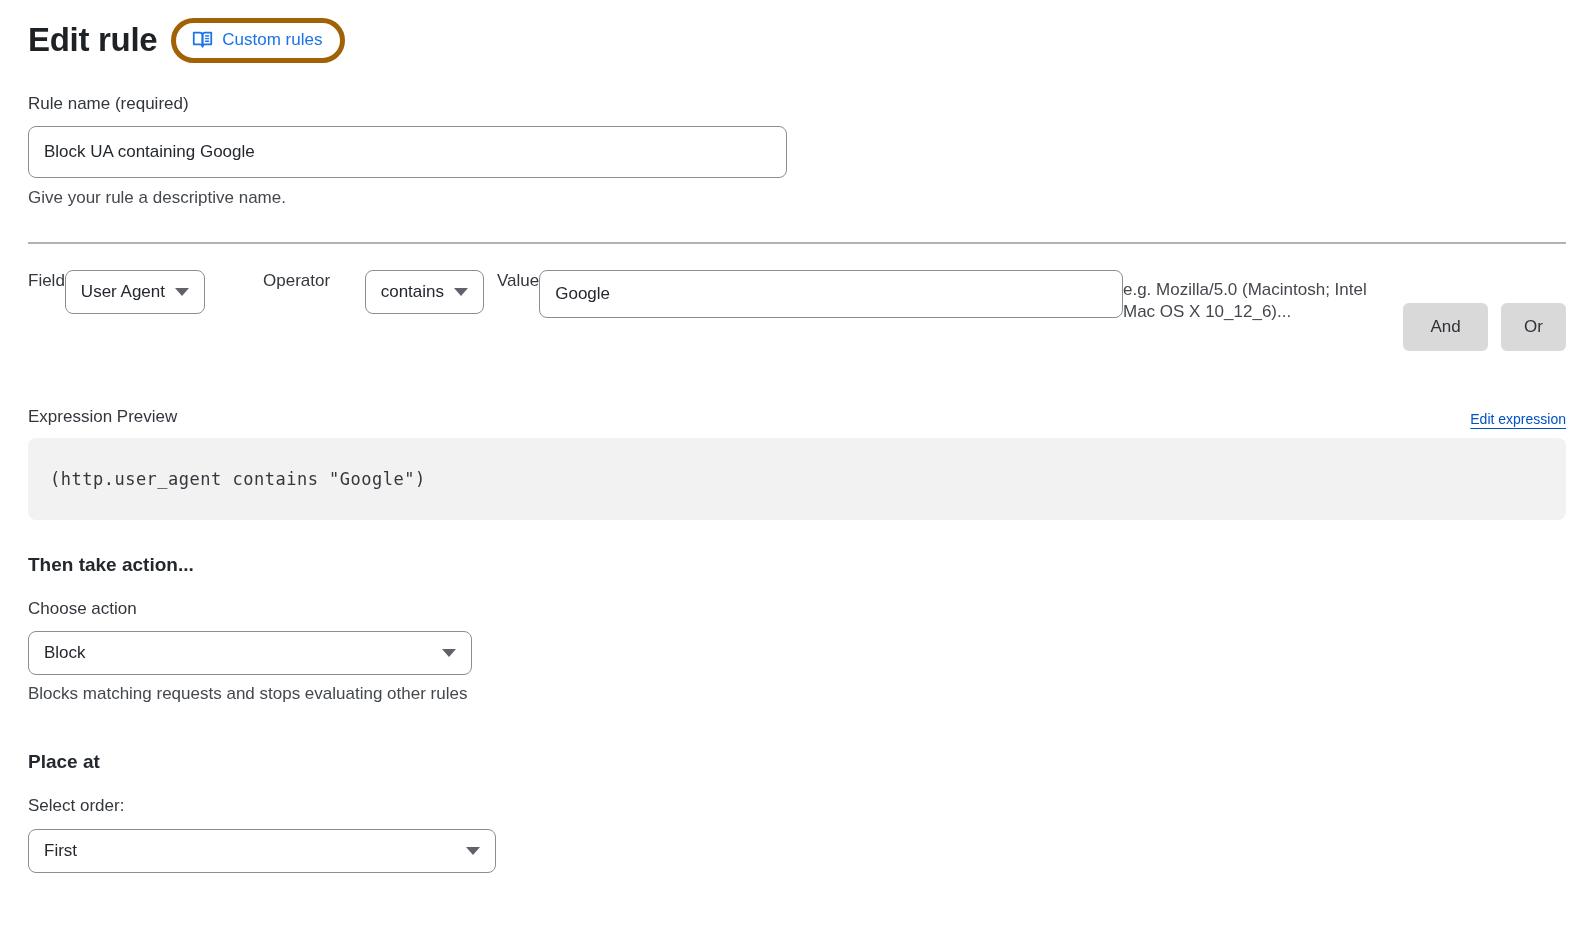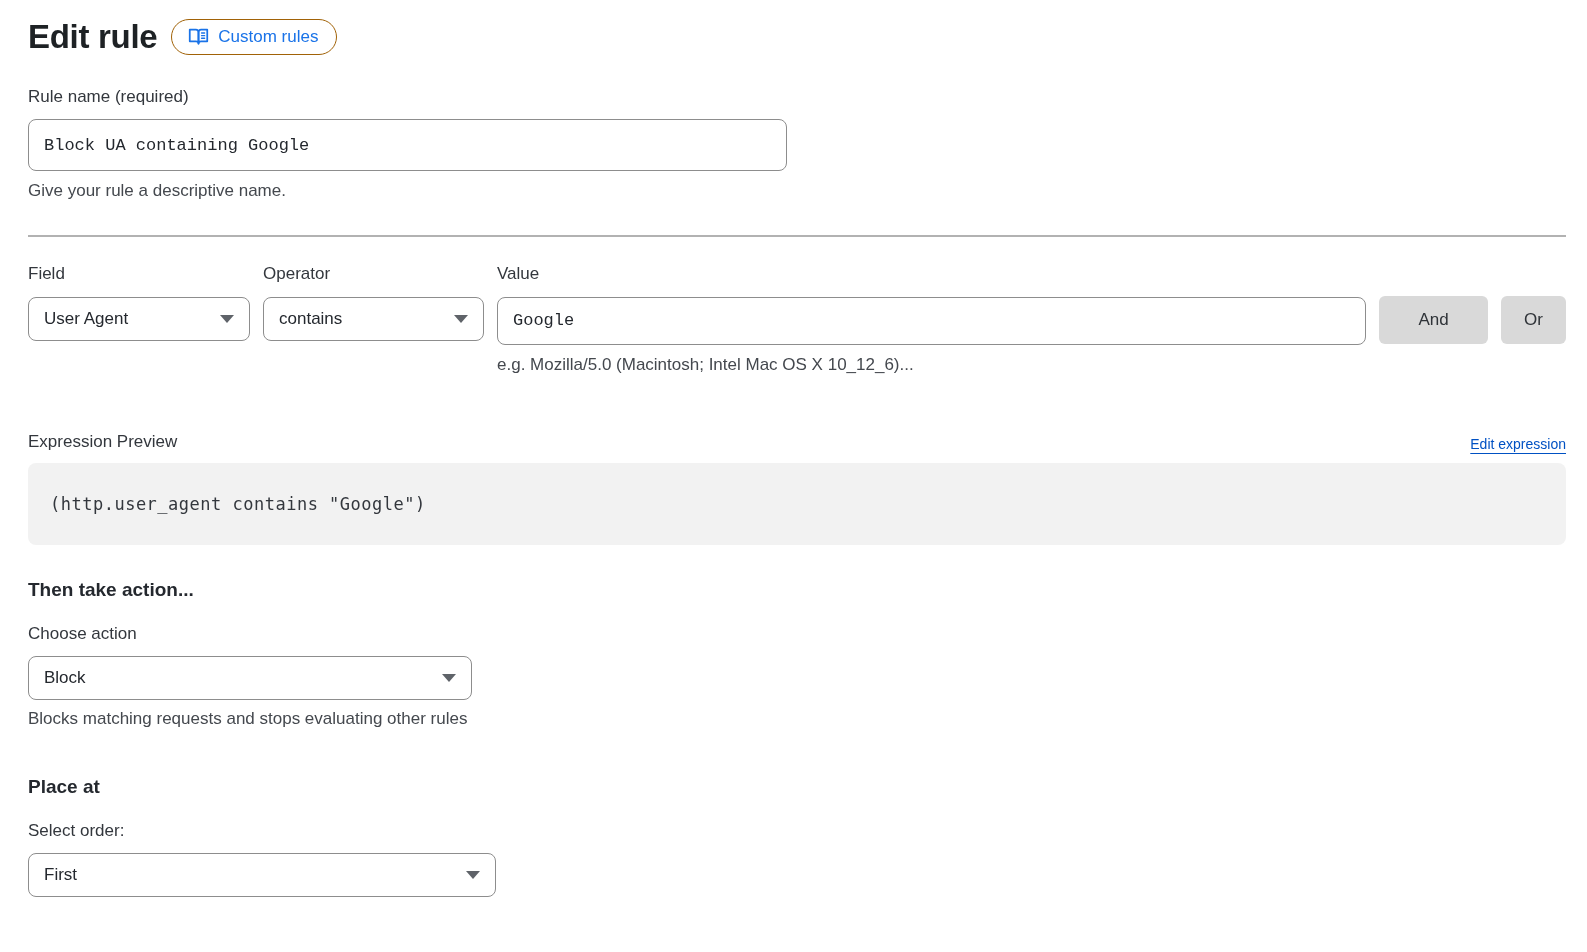--- a/index.html
+++ b/index.html
@@ -20,41 +20,41 @@
     font-size: 33px;
     font-weight: 700;
     color: #1e2225;
     margin: 0;
     letter-spacing: -0.3px;
   }
   .pill-btn {
     display: inline-flex;
     align-items: center;
     gap: 9px;
-    border: 1px solid #a16207;
+    border: 5px solid #a16207;
     color: #1a73e8;
     background: #ffffff;
     border-radius: 999px;
     padding: 5px 18px 6px 16px;
     font-size: 17px;
     font-family: inherit;
     cursor: pointer;
     line-height: 1.4;
   }
 
   
   .field-label { font-size: 17px; color: #33373d; margin: 0 0 12px 0; line-height: 1.25; }
   .helper-text { font-size: 17px; color: #44484e; margin: 9px 0 0 0; line-height: 1.3; }
 
   
   .text-input {
     border: 1px solid #8d8d8d;
     border-radius: 8px;
     font-size: 17px;
-    font-family: Liberation Mono, monospace;
+    font-family: Liberation Sans, sans-serif;
     color: #24282e;
     padding: 0 15px;
     background: #fff;
     outline: none;
   }
   .rule-name-input { width: 759px; height: 52px; }
   .select-box {
     border: 1px solid #8d8d8d;
     border-radius: 8px;
     height: 44px;
@@ -79,38 +79,38 @@
   .section-rule-name { margin-top: 30px; }
 
   .divider {
     border: none;
     border-top: 2px solid #b2b2b2;
     margin: 33px 0 0 0;
   }
 
   
   .condition-row { display: flex; gap: 13px; margin-top: 26px; align-items: flex-start; }
-  .cond-col { display: flex; flex-direction: column; }
+  .cond-col { display: flex; }
   .col-field { width: 222px; flex: none; }
   .col-operator { width: 221px; flex: none; justify-content: space-between; }
   .col-value { flex: 1 1 auto; }
   .value-input { height: 48px; width: 100%; }
   .gray-btn {
     background: #d9d9d9;
     border: none;
     border-radius: 6px;
     height: 48px;
     font-size: 17px;
     font-family: inherit;
     color: #2f3338;
     cursor: pointer;
     margin-top: 33px;
     flex: none;
   }
-  .and-btn { width: 109px; }
+  .and-btn { width: 85px; }
   .or-btn  { width: 65px; }
 
   
   .expr-row {
     display: flex;
     justify-content: space-between;
     align-items: flex-end;
     margin-top: 56px;
   }
   .expr-label { font-size: 17px; color: #33373d; }

